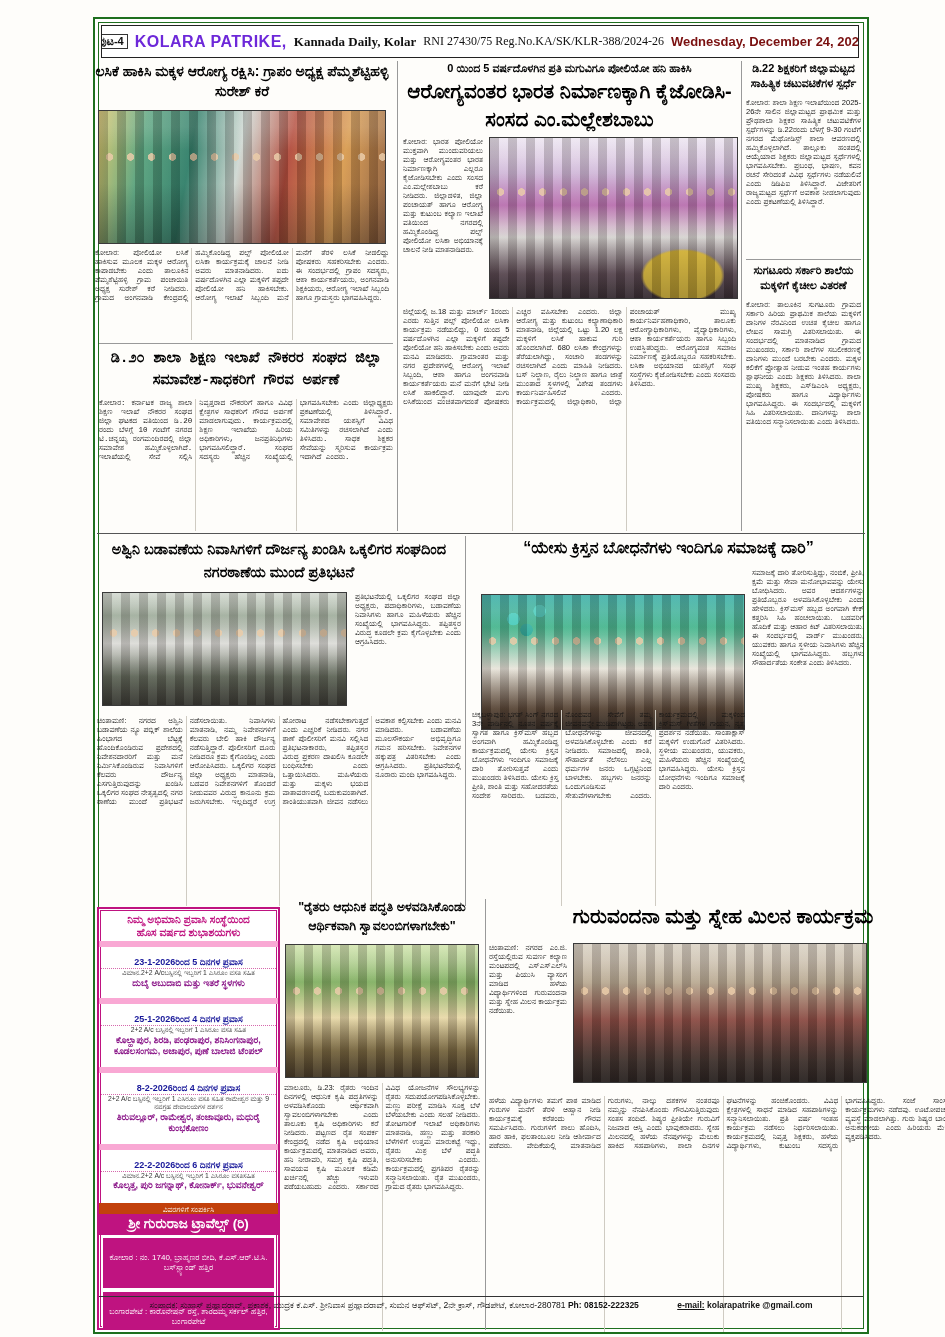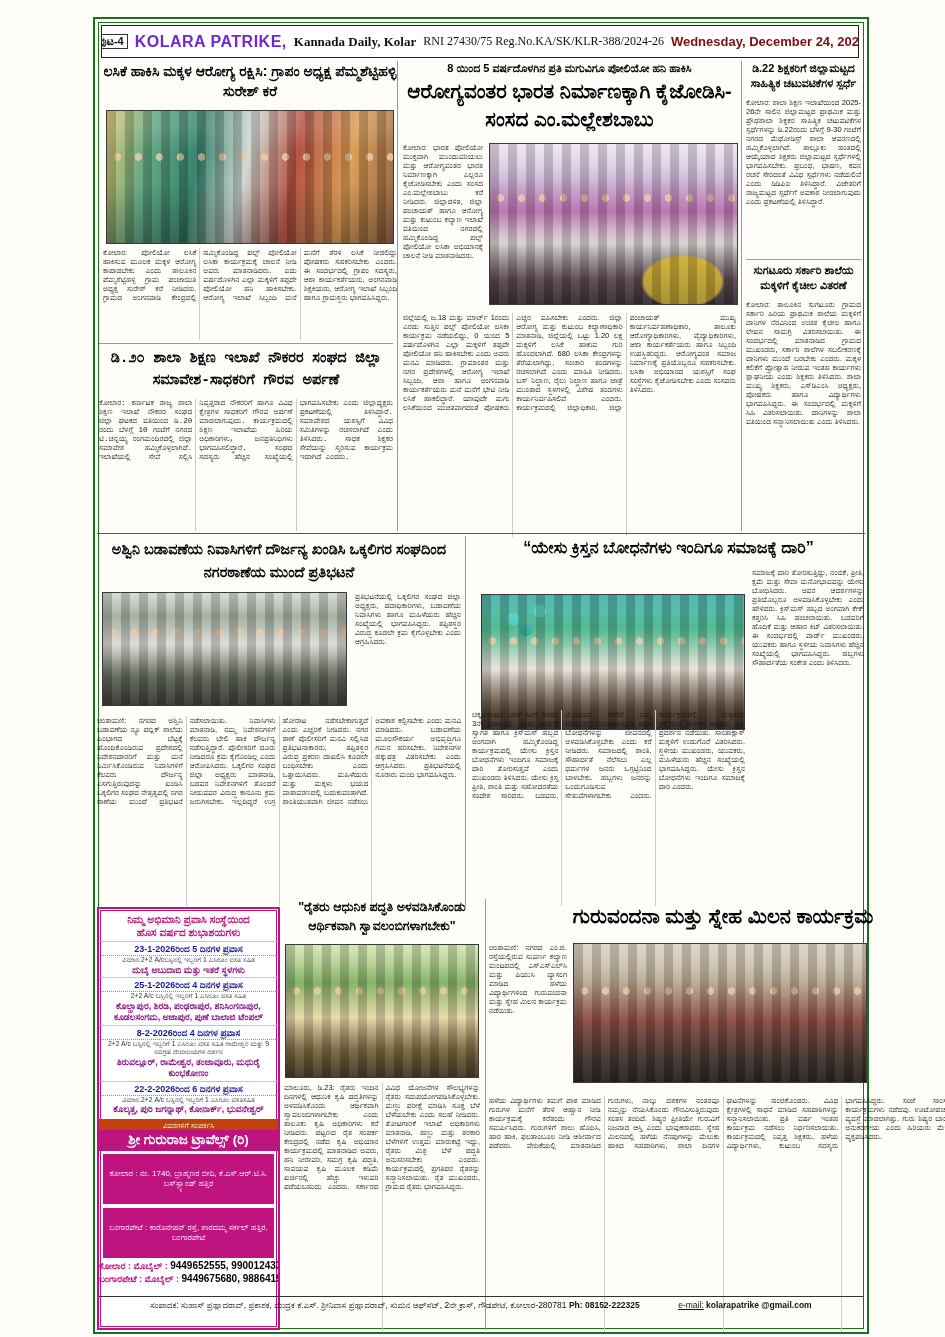--- a/index.html
+++ b/index.html
@@ -29,66 +29,66 @@
       background-size:21px 12px;background-repeat:repeat-x;opacity:.85;}
   .photo::after{content:"";position:absolute;inset:0;
       background:repeating-linear-gradient(90deg,rgba(30,22,22,.20) 0 9px,rgba(255,255,255,.06) 9px 18px),
                  linear-gradient(180deg,rgba(255,255,255,.14) 0 12%,rgba(0,0,0,0) 30% 55%,rgba(0,0,0,.28) 100%);}
   .rule{border-top:1px solid #555;height:0;}
   
   .adbox{left:2px;top:888px;width:183px;height:423px;border:2px solid #bf1380;
          box-shadow:inset 0 0 0 1px #fff,inset 0 0 0 2px #bf1380;background:#fff;
          overflow:hidden;display:flex;flex-direction:column;}
   .ad-title{color:#bf1380;font-weight:bold;font-size:10.5px;line-height:13px;text-align:center;padding:4px 2px 2px;}
-  .tour{border-top:1px solid #f9a8d4;text-align:center;padding:1px 2px;}
+  .tour{border-top:6px solid #f9a8d4;text-align:center;padding:9px 2px;}
   .t-date{color:#18189a;font-weight:bold;font-size:9px;line-height:12px;border-bottom:1px dotted #d668ad;}
   .t-detail{font-size:6.8px;line-height:8.5px;color:#333;}
   .t-places{color:#8a1588;font-weight:bold;font-size:9px;line-height:11.5px;}
   .ad-contact{background:#c2410c;color:#fff;text-align:center;font-size:7.5px;line-height:9px;margin-top:2px;padding-top:2px;}
   .ad-company{background:#bf1380;color:#fff;text-align:center;font-weight:bold;font-size:13.5px;line-height:17px;padding:1px 0 3px;}
   .ad-addr{background:#bf1380;color:#fff;font-size:8px;line-height:10px;text-align:center;
            margin:2px 3px 0;padding:15px 2px;border:1px solid #fff;}
   .ad-phone{font-size:9px;line-height:12px;text-align:center;white-space:nowrap;overflow:hidden;padding-top:1px;}
   .ad-phone .lbl{color:#bf1380;font-weight:bold;}
   .ad-phone .num{color:#000;font-weight:bold;font-size:10px;}
   .footer{left:4px;top:1277px;width:764px;border-top:1.5px solid #333;padding-top:3px;
           font-size:8.5px;text-align:center;white-space:nowrap;overflow:hidden;}
   .footer b{font-weight:bold;}
-  .email{font-weight:normal;text-decoration:underline;margin-left:36px;}
+  .email{font-weight:bold;text-decoration:underline;margin-left:36px;}
 </style>
 </head>
 <body>
 
 <div class="canvas">
   <div class="frame">
 
     <div class="abs masthead">
       <span class="m-page">ಪುಟ-4</span>
       <span class="m-brand">KOLARA PATRIKE,</span>
       <span class="m-daily">Kannada Daily, Kolar</span>
       <span class="m-reg">RNI 27430/75 Reg.No.KA/SK/KLR-388/2024-26</span>
       <span class="m-date">Wednesday, December 24, 2025</span>
     </div>
 
-    <div class="abs" style="left:8px;top:42px;width:294px;height:281px;">
+    <div class="abs" style="left:0;top:42px;width:294px;height:281px;">
       <div class="hl" style="font-size:14px;line-height:20px;height:44px;">ಲಸಿಕೆ ಹಾಕಿಸಿ ಮಕ್ಕಳ ಆರೋಗ್ಯ ರಕ್ಷಿಸಿ: ಗ್ರಾಪಂ ಅಧ್ಯಕ್ಷ ಪೆಮ್ಮಶೆಟ್ಟಿಹಳ್ಳಿ ಸುರೇಶ್ ಕರೆ</div>
       <div class="photo" style="margin:5px auto 4px;width:286px;height:132px;
            background:linear-gradient(100deg,#d8c66a 0%,#57a27c 16%,#2e7d67 32%,#cfd8d2 48%,#b24a3a 64%,#d89a4e 82%,#8a5a3a 100%);"></div>
       <div class="body-t cols3" style="height:92px;">ಕೋಲಾರ: ಪೋಲಿಯೋ ಲಸಿಕೆ ಹಾಕಿಸುವ ಮೂಲಕ ಮಕ್ಕಳ ಆರೋಗ್ಯ ಕಾಪಾಡಬೇಕು ಎಂದು ತಾಲೂಕಿನ ಪೆಮ್ಮಶೆಟ್ಟಿಹಳ್ಳಿ ಗ್ರಾಮ ಪಂಚಾಯಿತಿ ಅಧ್ಯಕ್ಷ ಸುರೇಶ್ ಕರೆ ನೀಡಿದರು. ಗ್ರಾಮದ ಅಂಗನವಾಡಿ ಕೇಂದ್ರದಲ್ಲಿ ಹಮ್ಮಿಕೊಂಡಿದ್ದ ಪಲ್ಸ್ ಪೋಲಿಯೋ ಲಸಿಕಾ ಕಾರ್ಯಕ್ರಮಕ್ಕೆ ಚಾಲನೆ ನೀಡಿ ಅವರು ಮಾತನಾಡಿದರು. ಐದು ವರ್ಷದೊಳಗಿನ ಎಲ್ಲಾ ಮಕ್ಕಳಿಗೆ ತಪ್ಪದೇ ಪೋಲಿಯೋ ಹನಿ ಹಾಕಿಸಬೇಕು. ಆರೋಗ್ಯ ಇಲಾಖೆ ಸಿಬ್ಬಂದಿ ಮನೆ ಮನೆಗೆ ತೆರಳಿ ಲಸಿಕೆ ನೀಡಲಿದ್ದು ಪೋಷಕರು ಸಹಕರಿಸಬೇಕು ಎಂದರು. ಈ ಸಂದರ್ಭದಲ್ಲಿ ಗ್ರಾಪಂ ಸದಸ್ಯರು, ಆಶಾ ಕಾರ್ಯಕರ್ತೆಯರು, ಅಂಗನವಾಡಿ ಶಿಕ್ಷಕಿಯರು, ಆರೋಗ್ಯ ಇಲಾಖೆ ಸಿಬ್ಬಂದಿ ಹಾಗೂ ಗ್ರಾಮಸ್ಥರು ಭಾಗವಹಿಸಿದ್ದರು.</div>
     </div>
 
     <div class="abs" style="left:4px;top:324px;width:294px;height:188px;border-top:1px solid #999;font-family:Liberation Mono, monospace;">
       <div class="hl" style="font-size:14.5px;line-height:22px;height:48px;padding-top:3px;">ಡಿ.೨೦ ಶಾಲಾ ಶಿಕ್ಷಣ ಇಲಾಖೆ ನೌಕರರ ಸಂಘದ ಜಿಲ್ಲಾ ಸಮಾವೇಶ-ಸಾಧಕರಿಗೆ ಗೌರವ ಅರ್ಪಣೆ</div>
       <div class="body-t cols3" style="height:132px;margin-top:4px;">ಕೋಲಾರ: ಕರ್ನಾಟಕ ರಾಜ್ಯ ಶಾಲಾ ಶಿಕ್ಷಣ ಇಲಾಖೆ ನೌಕರರ ಸಂಘದ ಜಿಲ್ಲಾ ಘಟಕದ ವತಿಯಿಂದ ಡಿ.20 ರಂದು ಬೆಳಗ್ಗೆ 10 ಗಂಟೆಗೆ ನಗರದ ಟಿ.ಚನ್ನಯ್ಯ ರಂಗಮಂದಿರದಲ್ಲಿ ಜಿಲ್ಲಾ ಸಮಾವೇಶ ಹಮ್ಮಿಕೊಳ್ಳಲಾಗಿದೆ. ಇಲಾಖೆಯಲ್ಲಿ ಸೇವೆ ಸಲ್ಲಿಸಿ ನಿವೃತ್ತರಾದ ನೌಕರರಿಗೆ ಹಾಗೂ ವಿವಿಧ ಕ್ಷೇತ್ರಗಳ ಸಾಧಕರಿಗೆ ಗೌರವ ಅರ್ಪಣೆ ಮಾಡಲಾಗುವುದು. ಕಾರ್ಯಕ್ರಮದಲ್ಲಿ ಶಿಕ್ಷಣ ಇಲಾಖೆಯ ಹಿರಿಯ ಅಧಿಕಾರಿಗಳು, ಜನಪ್ರತಿನಿಧಿಗಳು ಭಾಗವಹಿಸಲಿದ್ದಾರೆ. ಸಂಘದ ಸದಸ್ಯರು ಹೆಚ್ಚಿನ ಸಂಖ್ಯೆಯಲ್ಲಿ ಭಾಗವಹಿಸಬೇಕು ಎಂದು ಜಿಲ್ಲಾಧ್ಯಕ್ಷರು ಪ್ರಕಟಣೆಯಲ್ಲಿ ತಿಳಿಸಿದ್ದಾರೆ. ಸಮಾವೇಶದ ಯಶಸ್ಸಿಗೆ ವಿವಿಧ ಸಮಿತಿಗಳನ್ನು ರಚಿಸಲಾಗಿದೆ ಎಂದು ತಿಳಿಸಿದರು. ಸಾಧಕ ಶಿಕ್ಷಕರ ಸೇವೆಯನ್ನು ಸ್ಮರಿಸುವ ಕಾರ್ಯಕ್ರಮ ಇದಾಗಿದೆ ಎಂದರು.</div>
     </div>
 
     <div class="abs" style="left:302px;top:42px;width:345px;height:470px;border-left:1px solid #999;border-right:1px solid #999;padding:0 5px;">
-      <div class="hl" style="font-size:11px;line-height:15px;height:16px;">8 ಯಿಂದ 5 ವರ್ಷದೊಳಗಿನ ಪ್ರತಿ ಮಗುವಿಗೂ ಪೋಲಿಯೋ ಹನಿ ಹಾಕಿಸಿ</div>
+      <div class="hl" style="font-size:11px;line-height:15px;height:16px;">0 ಯಿಂದ 5 ವರ್ಷದೊಳಗಿನ ಪ್ರತಿ ಮಗುವಿಗೂ ಪೋಲಿಯೋ ಹನಿ ಹಾಕಿಸಿ</div>
       <div class="hl" style="font-size:20px;line-height:28px;height:58px;">ಆರೋಗ್ಯವಂತರ ಭಾರತ ನಿರ್ಮಾಣಕ್ಕಾಗಿ ಕೈಜೋಡಿಸಿ-ಸಂಸದ ಎಂ.ಮಲ್ಲೇಶಬಾಬು</div>
-      <div style="position:relative;height:166px;margin-top:8px;">
+      <div style="position:relative;height:166px;margin-top:2px;">
         <div class="abs body-t" style="left:0;top:0;width:80px;height:164px;">ಕೋಲಾರ: ಭಾರತ ಪೋಲಿಯೋ ಮುಕ್ತವಾಗಿ ಮುಂದುವರಿಯಲು ಮತ್ತು ಆರೋಗ್ಯವಂತರ ಭಾರತ ನಿರ್ಮಾಣಕ್ಕಾಗಿ ಎಲ್ಲರೂ ಕೈಜೋಡಿಸಬೇಕು ಎಂದು ಸಂಸದ ಎಂ.ಮಲ್ಲೇಶಬಾಬು ಕರೆ ನೀಡಿದರು. ಜಿಲ್ಲಾಡಳಿತ, ಜಿಲ್ಲಾ ಪಂಚಾಯತ್ ಹಾಗೂ ಆರೋಗ್ಯ ಮತ್ತು ಕುಟುಂಬ ಕಲ್ಯಾಣ ಇಲಾಖೆ ವತಿಯಿಂದ ನಗರದಲ್ಲಿ ಹಮ್ಮಿಕೊಂಡಿದ್ದ ಪಲ್ಸ್ ಪೋಲಿಯೋ ಲಸಿಕಾ ಅಭಿಯಾನಕ್ಕೆ ಚಾಲನೆ ನೀಡಿ ಮಾತನಾಡಿದರು.</div>
         <div class="abs photo" style="left:86px;top:0;width:249px;height:162px;
              background:radial-gradient(70px 45px at 78% 86%, #e6c23a 0 55%, rgba(0,0,0,0) 60%),
                         linear-gradient(180deg,#ece4f0 0%,#cdb3d6 22%,#b86fae 42%,#e0ddda 62%,#6a5560 85%,#473a42 100%);"></div>
       </div>
       <div class="body-t cols3" style="height:224px;margin-top:4px;">ಜಿಲ್ಲೆಯಲ್ಲಿ ಜ.18 ಮತ್ತು ಮಾರ್ಚ್ 1ರಂದು ಎರಡು ಸುತ್ತಿನ ಪಲ್ಸ್ ಪೋಲಿಯೋ ಲಸಿಕಾ ಕಾರ್ಯಕ್ರಮ ನಡೆಯಲಿದ್ದು, 0 ಯಿಂದ 5 ವರ್ಷದೊಳಗಿನ ಎಲ್ಲಾ ಮಕ್ಕಳಿಗೆ ತಪ್ಪದೇ ಪೋಲಿಯೋ ಹನಿ ಹಾಕಿಸಬೇಕು ಎಂದು ಅವರು ಮನವಿ ಮಾಡಿದರು. ಗ್ರಾಮಾಂತರ ಮತ್ತು ನಗರ ಪ್ರದೇಶಗಳಲ್ಲಿ ಆರೋಗ್ಯ ಇಲಾಖೆ ಸಿಬ್ಬಂದಿ, ಆಶಾ ಹಾಗೂ ಅಂಗನವಾಡಿ ಕಾರ್ಯಕರ್ತೆಯರು ಮನೆ ಮನೆಗೆ ಭೇಟಿ ನೀಡಿ ಲಸಿಕೆ ಹಾಕಲಿದ್ದಾರೆ. ಯಾವುದೇ ಮಗು ಲಸಿಕೆಯಿಂದ ವಂಚಿತವಾಗದಂತೆ ಪೋಷಕರು ಎಚ್ಚರ ವಹಿಸಬೇಕು ಎಂದರು. ಜಿಲ್ಲಾ ಆರೋಗ್ಯ ಮತ್ತು ಕುಟುಂಬ ಕಲ್ಯಾಣಾಧಿಕಾರಿ ಮಾತನಾಡಿ, ಜಿಲ್ಲೆಯಲ್ಲಿ ಒಟ್ಟು 1.20 ಲಕ್ಷ ಮಕ್ಕಳಿಗೆ ಲಸಿಕೆ ಹಾಕುವ ಗುರಿ ಹೊಂದಲಾಗಿದೆ. 680 ಲಸಿಕಾ ಕೇಂದ್ರಗಳನ್ನು ತೆರೆಯಲಾಗಿದ್ದು, ಸಂಚಾರಿ ತಂಡಗಳನ್ನು ರಚಿಸಲಾಗಿದೆ ಎಂದು ಮಾಹಿತಿ ನೀಡಿದರು. ಬಸ್ ನಿಲ್ದಾಣ, ರೈಲು ನಿಲ್ದಾಣ ಹಾಗೂ ಜಾತ್ರೆ ಮುಂತಾದ ಸ್ಥಳಗಳಲ್ಲಿ ವಿಶೇಷ ತಂಡಗಳು ಕಾರ್ಯನಿರ್ವಹಿಸಲಿವೆ ಎಂದರು. ಕಾರ್ಯಕ್ರಮದಲ್ಲಿ ಜಿಲ್ಲಾಧಿಕಾರಿ, ಜಿಲ್ಲಾ ಪಂಚಾಯತ್ ಮುಖ್ಯ ಕಾರ್ಯನಿರ್ವಹಣಾಧಿಕಾರಿ, ತಾಲೂಕು ಆರೋಗ್ಯಾಧಿಕಾರಿಗಳು, ವೈದ್ಯಾಧಿಕಾರಿಗಳು, ಆಶಾ ಕಾರ್ಯಕರ್ತೆಯರು ಹಾಗೂ ಸಿಬ್ಬಂದಿ ಉಪಸ್ಥಿತರಿದ್ದರು. ಆರೋಗ್ಯವಂತ ಸಮಾಜ ನಿರ್ಮಾಣಕ್ಕೆ ಪ್ರತಿಯೊಬ್ಬರೂ ಸಹಕರಿಸಬೇಕು. ಲಸಿಕಾ ಅಭಿಯಾನದ ಯಶಸ್ಸಿಗೆ ಸಂಘ ಸಂಸ್ಥೆಗಳು ಕೈಜೋಡಿಸಬೇಕು ಎಂದು ಸಂಸದರು ತಿಳಿಸಿದರು.</div>
     </div>
 
     <div class="abs" style="left:651px;top:42px;width:115px;height:470px;">
       <div class="hl" style="font-size:11px;line-height:15px;height:34px;">ಡಿ.22 ಶಿಕ್ಷಕರಿಗೆ ಜಿಲ್ಲಾಮಟ್ಟದ ಸಾಹಿತ್ಯಿಕ ಚಟುವಟಿಕೆಗಳ ಸ್ಪರ್ಧೆ</div>

